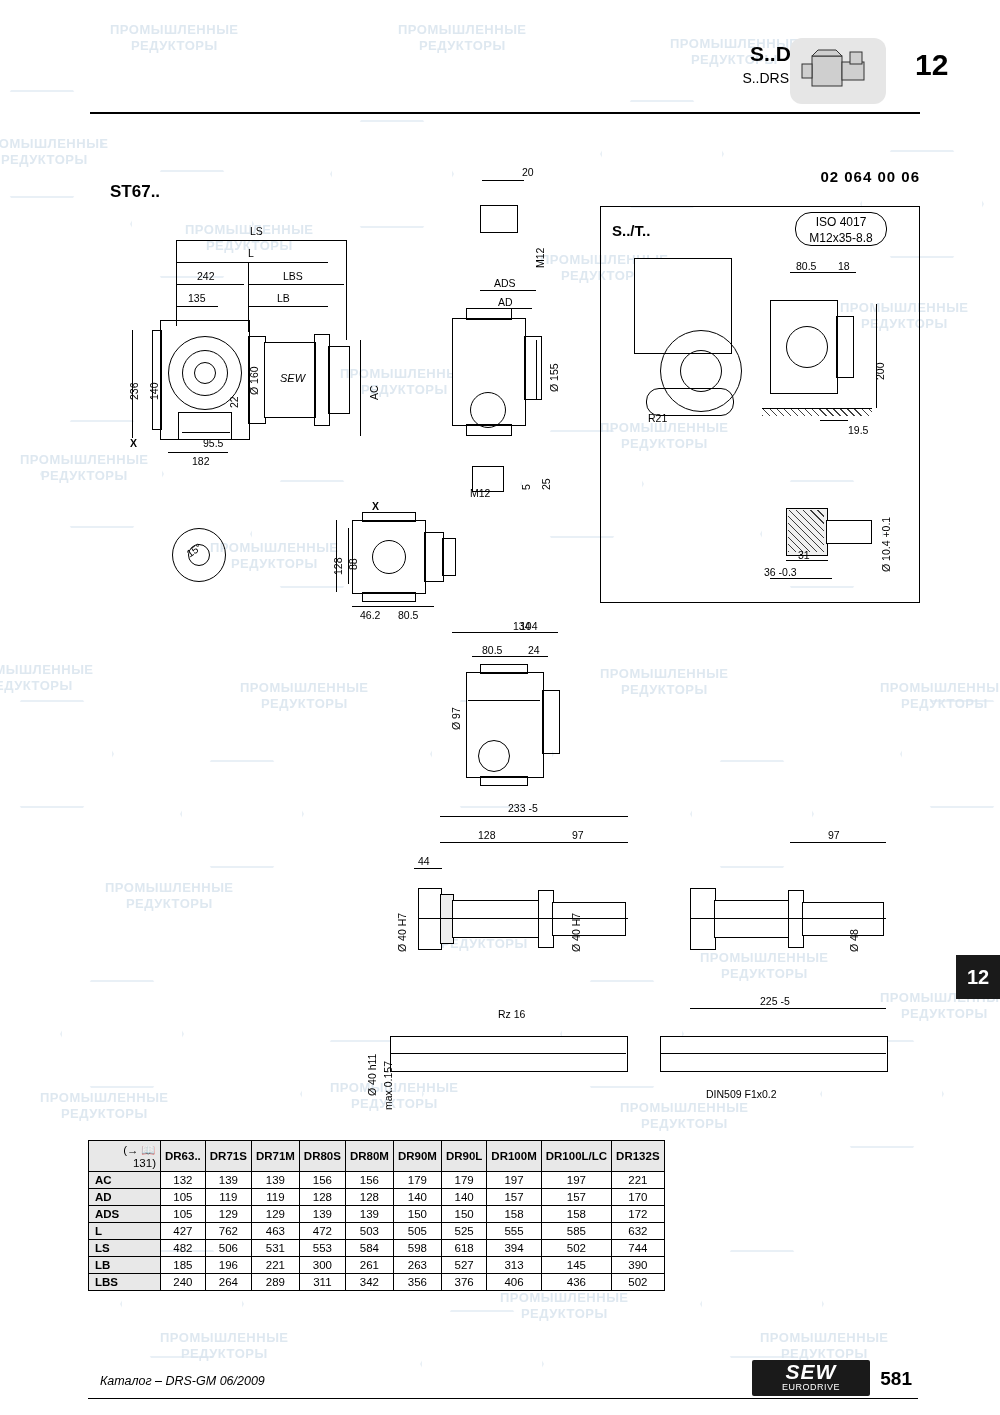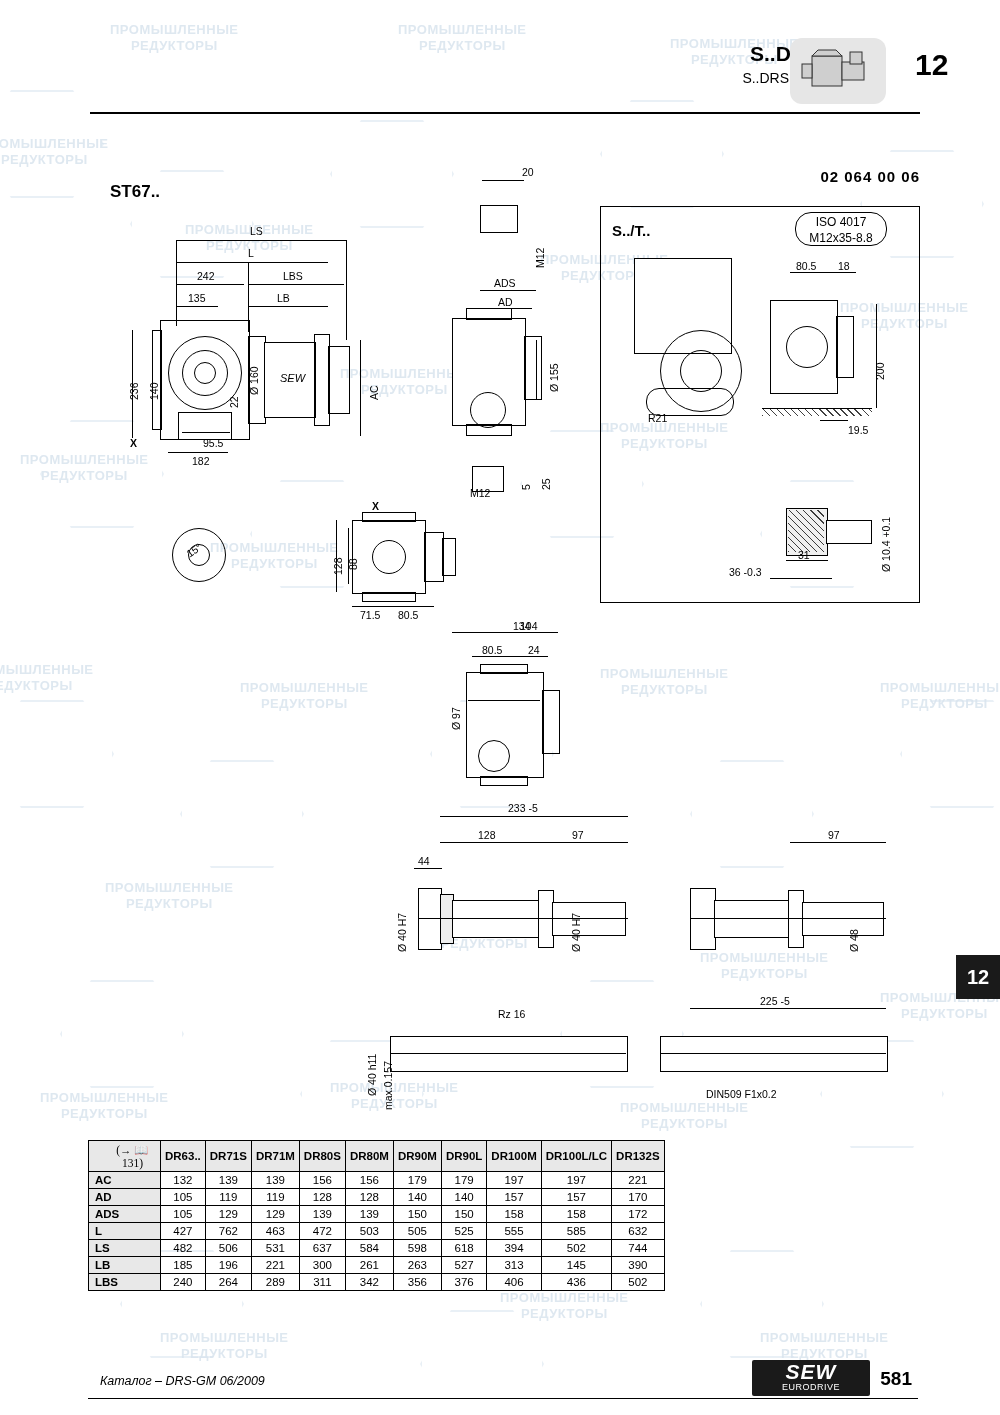--- a/index.html
+++ b/index.html
@@ -162,24 +162,23 @@
     background: #e8e8e8;
   }
   .tbl td.rowhead {
     font-weight: bold;
     text-align: left;
     padding-left: 6px;
     background: #e8e8e8;
     width: 72px;
   }
   .tbl th.corner {
-    text-align: center;
+    text-align: right;
     padding-left: 20px;
     font-weight: normal;
-    font-family: Liberation Serif, serif;
   }
 
   
   .footer-rule {
     position: absolute;
     left: 88px; top: 1398px;
     width: 830px; height: 1px;
     background: #000;
   }
   .footer-cat {
@@ -445,21 +444,21 @@
     <div class="box" style="left:362px; top:592px; width:52px; height:8px;"></div>
     <div class="box" style="left:424px; top:532px; width:18px; height:48px;"></div>
     <div class="box" style="left:442px; top:538px; width:12px; height:36px;"></div>
     <div class="circ" style="left:372px; top:540px; width:32px; height:32px;"></div>
     <div class="ln ln-v" style="left:336px; top:520px; height:72px;"></div>
     <div class="ln ln-v" style="left:348px; top:528px; height:56px;"></div>
     <div class="dim rot90" style="left:332px; top:575px;">128</div>
     <div class="dim rot90" style="left:347px; top:570px;">88</div>
     <div class="ln ln-h" style="left:352px; top:606px; width:40px;"></div>
     <div class="ln ln-h" style="left:392px; top:606px; width:42px;"></div>
-    <div class="dim" style="left:360px; top:609px;">71.5</div>
+    <div class="dim" style="left:360px; top:609px;">46.2</div>
     <div class="dim" style="left:398px; top:609px;">80.5</div>
   </div>
 
   <div>
 
     <div class="box" style="left:480px; top:205px; width:36px; height:26px; background:#fff;"></div>
     <div class="ln ln-h" style="left:482px; top:180px; width:42px;"></div>
     <div class="dim" style="left:522px; top:166px;">20</div>
     <div class="dim rot90" style="left:534px; top:268px;">M12</div>
 
@@ -531,21 +530,21 @@
     <div class="ln ln-h" style="left:820px; top:420px; width:28px;"></div>
   </div>
 
   <div>
     <div class="shade" style="left:786px; top:508px; width:40px; height:46px;"></div>
     <div class="box" style="left:826px; top:520px; width:44px; height:22px; background:#fff;"></div>
     <div class="hatch" style="left:788px; top:510px; width:36px; height:42px;"></div>
     <div class="ln ln-h" style="left:786px; top:560px; width:42px;"></div>
     <div class="dim" style="left:798px; top:549px;">31</div>
     <div class="ln ln-h" style="left:770px; top:578px; width:62px;"></div>
-    <div class="dim" style="left:729px; top:566px;">36 -0.3</div>
+    <div class="dim" style="left:764px; top:566px;">36 -0.3</div>
     <div class="dim rot90" style="left:880px; top:572px;">Ø 10.4 +0.1</div>
   </div>
 
   <div>
     <div class="ln ln-h" style="left:440px; top:816px; width:188px;"></div>
     <div class="dim" style="left:508px; top:802px;">233 -5</div>
     <div class="ln ln-h" style="left:440px; top:842px; width:92px;"></div>
     <div class="ln ln-h" style="left:532px; top:842px; width:96px;"></div>
     <div class="dim" style="left:478px; top:829px;">128</div>
     <div class="dim" style="left:572px; top:829px;">97</div>
@@ -651,21 +650,21 @@
         <td>525</td>
         <td>555</td>
         <td>585</td>
         <td>632</td>
       </tr>
       <tr>
         <td class="rowhead">LS</td>
         <td>482</td>
         <td>506</td>
         <td>531</td>
-        <td>637</td>
+        <td>553</td>
         <td>584</td>
         <td>598</td>
         <td>618</td>
         <td>394</td>
         <td>502</td>
         <td>744</td>
       </tr>
       <tr>
         <td class="rowhead">LB</td>
         <td>185</td>

